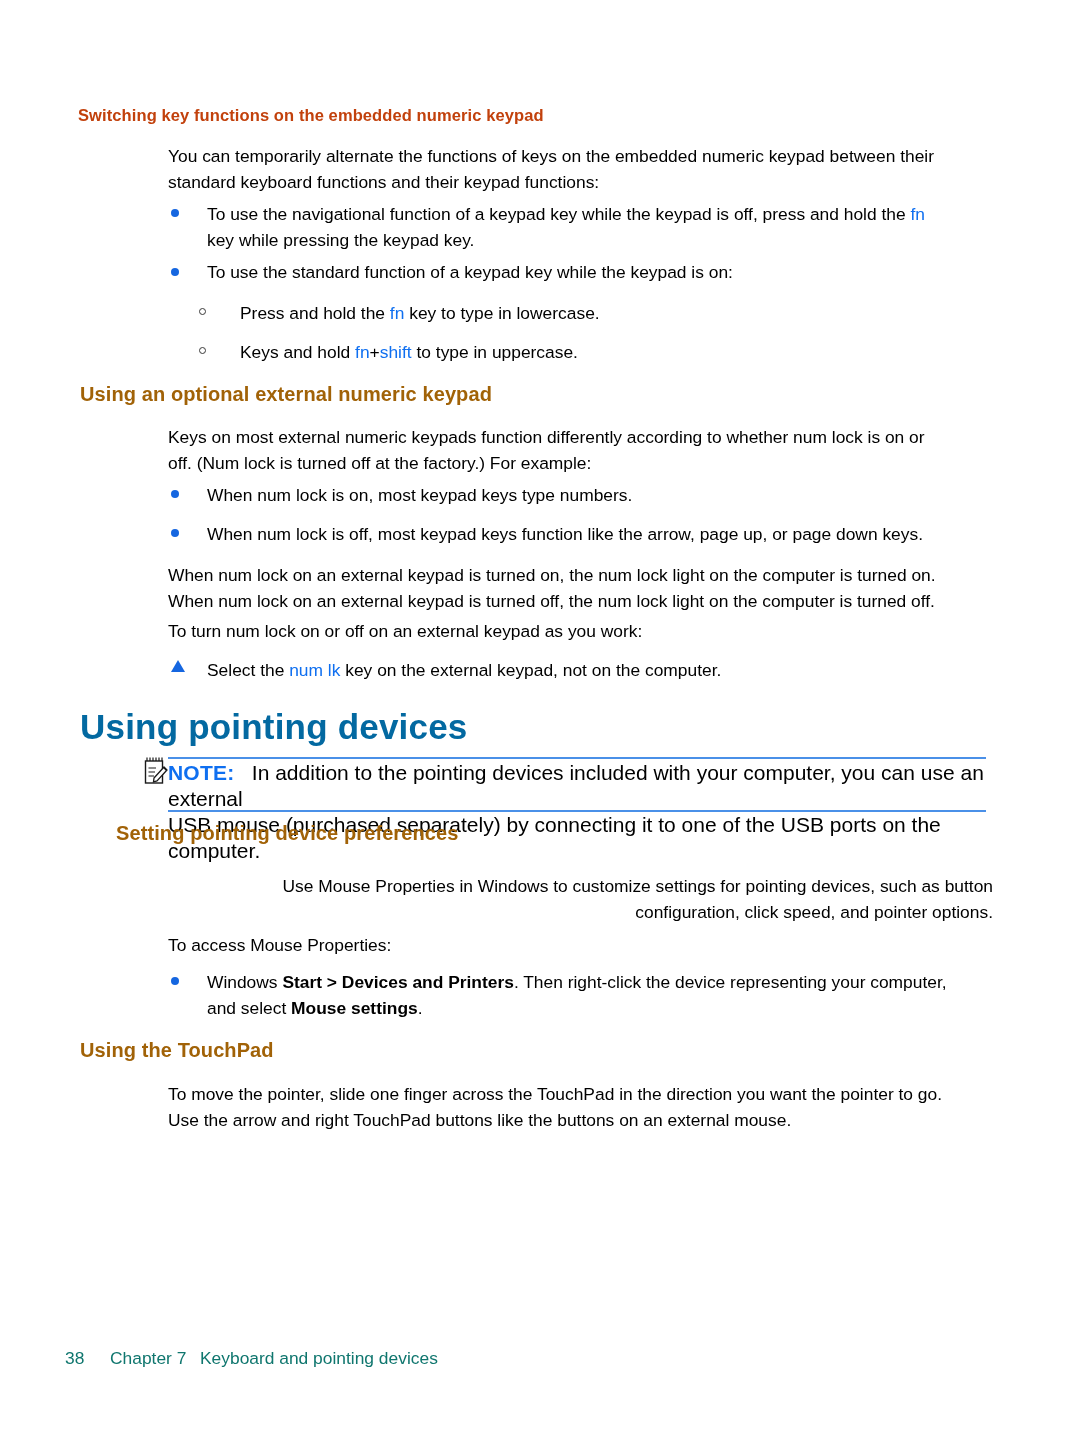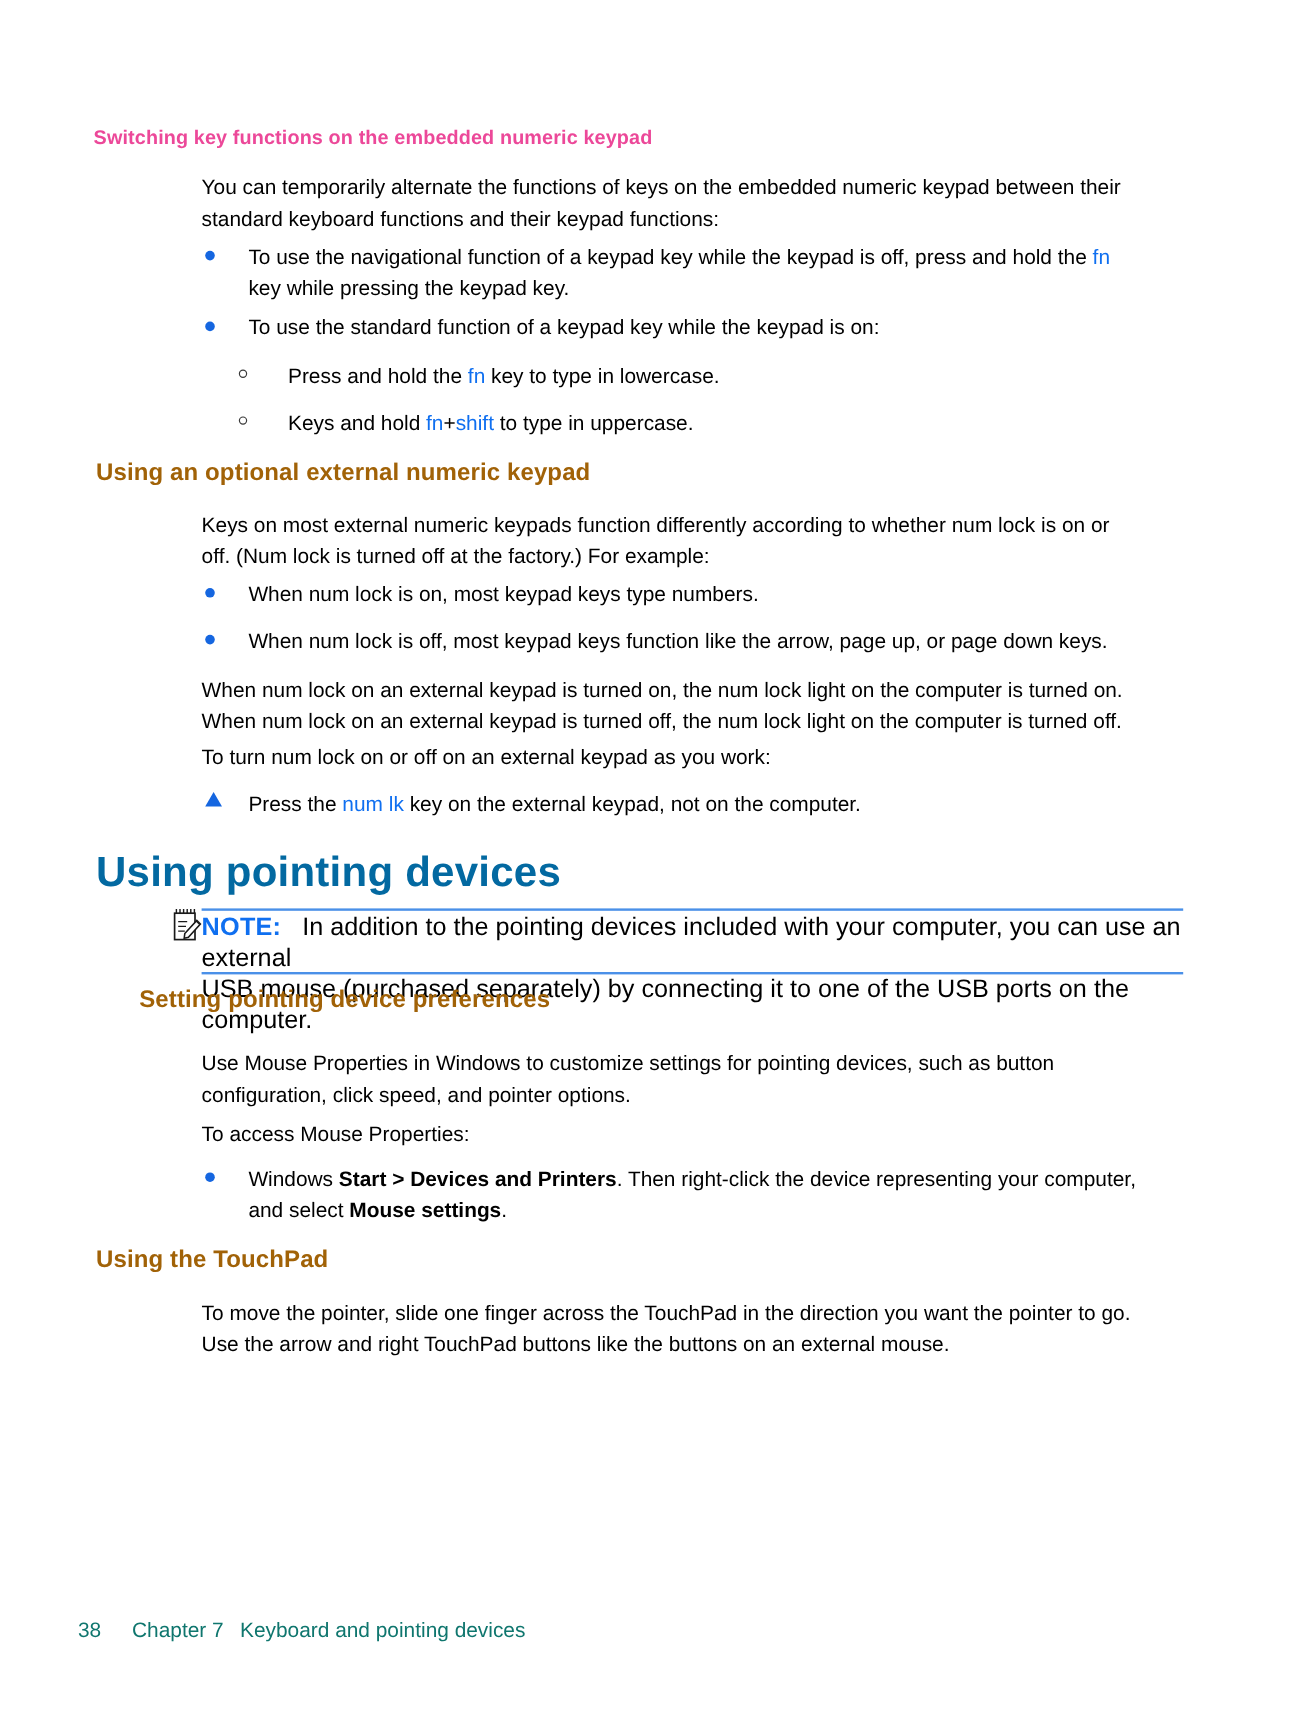--- a/index.html
+++ b/index.html
@@ -21,21 +21,21 @@
     width: 1080px;
     height: 1437px;
     box-sizing: border-box;
     padding: 0;
     overflow: hidden;
   }
 
   
   .h3 {
     position: absolute;
-    color: #ec4899;
+    color: #c2410c;
     font-weight: bold;
     font-size: 16.5px;
     letter-spacing: 0.1px;
     white-space: nowrap;
   }
   .h2 {
     position: absolute;
     color: #a16207;
     font-weight: bold;
     font-size: 20px;
@@ -189,21 +189,21 @@
 
   <div class="para" style="left:168px; top:562px; width:825px;">
     <span>When num lock on an external keypad is turned on, the num lock light on the computer is turned on.</span><br>
     <span>When num lock on an external keypad is turned off, the num lock light on the computer is turned off.</span>
   </div>
 
   <div class="para" style="left:168px; top:618px; width:820px;">To turn num lock on or off on an external keypad as you work:</div>
 
   <div class="mark mark-tri" style="left:171px; top:660px;"></div>
   <div class="li" style="left:207px; top:657px; width:790px;">
-    <span>Press the </span><span class="blue"><span class="blue">num lk</span></span><span> key on the external keypad, not on the computer.</span>
+    <span>Select the </span><span class="blue"><span class="blue">num lk</span></span><span> key on the external keypad, not on the computer.</span>
   </div>
 
   <div class="h1" style="left:80px; top:707px;">Using pointing devices</div>
 
   <span class="note-icon">
     <svg width="26" height="30" viewBox="0 0 26 30" xmlns="http://www.w3.org/2000/svg">
       <rect x="2.5" y="5" width="17" height="22" fill="#ffffff" stroke="#1a1a1a" stroke-width="1.4"></rect>
       <path d="M4 5 V1.5 M7 5 V1.5 M10 5 V1.5 M13 5 V1.5 M16 5 V1.5 M19 5 V1.5" stroke="#1a1a1a" stroke-width="1.2"></path>
       <path d="M5.5 12 H13 M5.5 16 H12 M5.5 20 H11" stroke="#1a1a1a" stroke-width="1.1"></path>
       <path d="M11 22 L21 11 L24 14 L14 25 L10.5 25.8 Z" fill="#ffffff" stroke="#1a1a1a" stroke-width="1.3"></path>
@@ -215,21 +215,21 @@
     <div class="note-rule top"></div>
     <div class="note-body">
       <span class="note-label">NOTE:</span>&nbsp;&nbsp;&nbsp;<span>In addition to the pointing devices included with your computer, you can use an external</span><br>
       <span>USB mouse (purchased separately) by connecting it to one of the USB ports on the computer.</span>
     </div>
     <div class="note-rule bottom"></div>
   </div>
 
   <div class="h2" style="left:80px; top:822px;margin-left:36px;">Setting pointing device preferences</div>
 
-  <div class="para" style="left:168px; top:873px; width:825px;">
+  <div class="para" style="left:168px; top:873px; width:825px;text-align:right;">
     <span>Use Mouse Properties in Windows to customize settings for pointing devices, such as button</span><br>
     <span>configuration, click speed, and pointer options.</span>
   </div>
 
   <div class="para" style="left:168px; top:932px; width:820px;">To access Mouse Properties:</div>
 
   <div class="mark mark-disc" style="left:171px; top:977px;"></div>
   <div class="li" style="left:207px; top:969px; width:790px;">
     <span>Windows </span><span class="bold">Start &gt; Devices and Printers</span><span>. Then right-click the device representing your computer,</span><br>
     <span>and select </span><span class="bold">Mouse settings</span><span>.</span>

